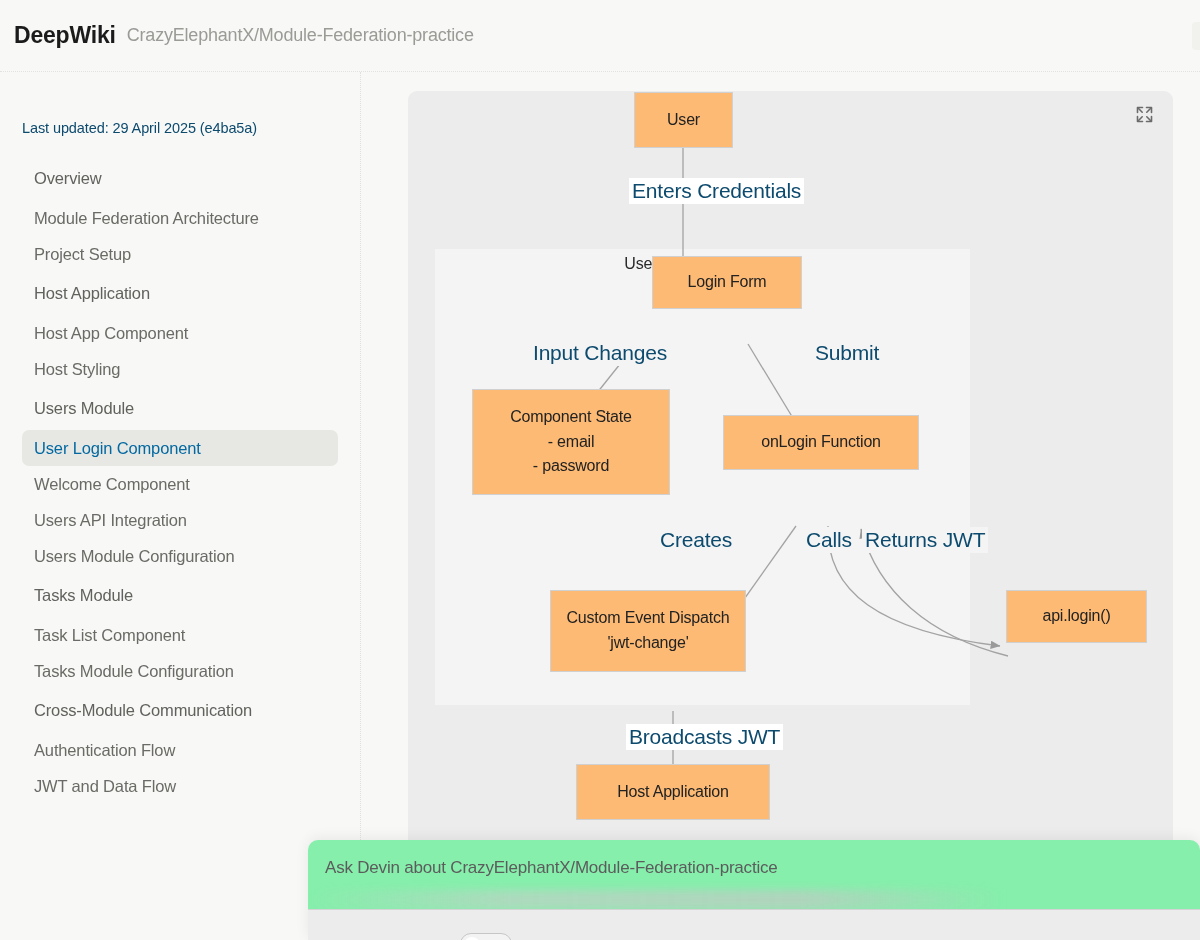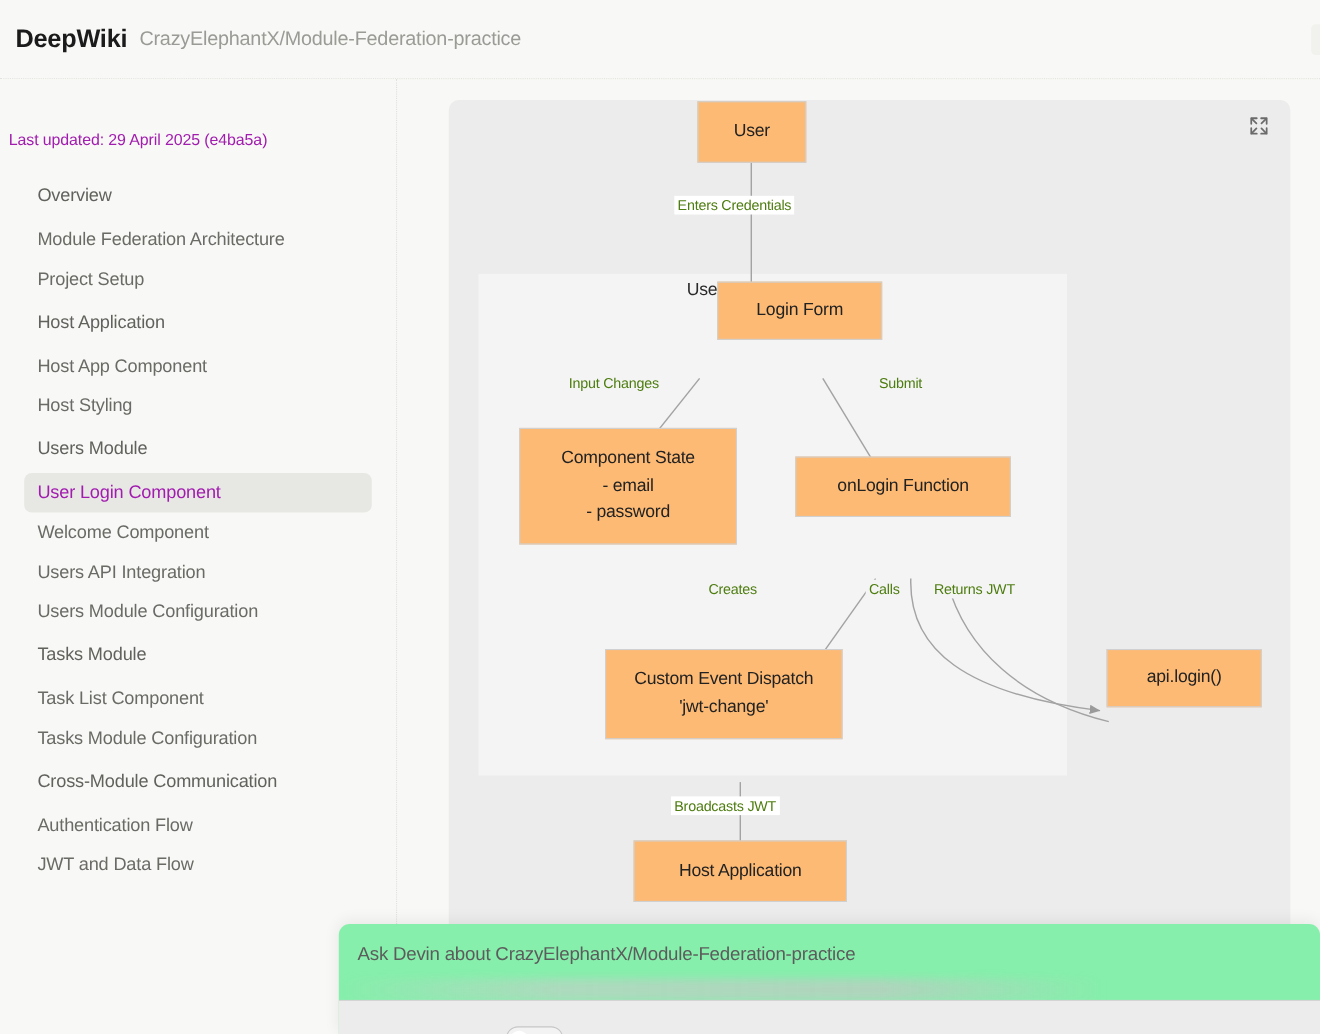--- a/index.html
+++ b/index.html
@@ -35,34 +35,34 @@
 
   
   .sidebar {
     position: absolute; top: 72px; left: 0; width: 361px; height: 868px;
     background: #f8f8f6;
     border-right: 1.5px dotted #e0e0dc;
     padding-top: 48px;
     overflow: hidden;
   }
   .last-updated {
-    font-size: 14.5px; color: #a21caf; padding-left: 8px; margin-bottom: 21px;
+    font-size: 14.5px; color: #0c4a6e; padding-left: 22px; margin-bottom: 21px;
     letter-spacing: -0.1px;
   }
   .nav-section {
     font-size: 16.5px; color: #61615d; padding: 0 34px; height: 43px;
     display: flex; align-items: center; letter-spacing: -0.15px; cursor: pointer;
   }
   .nav-item {
     font-size: 16.5px; color: #6a6a66;
     margin: 0 22px; padding: 0 12px; height: 36px;
     display: flex; align-items: center; border-radius: 7px;
     letter-spacing: -0.15px; cursor: pointer;
   }
-  .nav-item.active { background: #e7e7e4; color: #a21caf; text-align: right; }
+  .nav-item.active { background: #e7e7e4; color: #0369a1; text-align: right; }
 
   
   .main {
     position: absolute; top: 72px; left: 361px; width: 839px; height: 868px;
     overflow: hidden;
   }
   .diagram-panel {
     position: absolute; left: 47px; top: 19px;
     width: 765px; height: 790px;
     background: #ececec; border-radius: 9px;
@@ -87,23 +87,24 @@
   .node {
     position: absolute; background: #fdba74; border: 1px solid #d0d0d0;
     display: flex; flex-direction: column; align-items: center; justify-content: center;
     font-size: 16px; color: #222; letter-spacing: -0.2px; line-height: 1.55;
     cursor: pointer;
   }
   .node .ln { display: block; }
 
   
   .edge-label {
-    position: absolute; background: #ffffff; color: #4d7c0f;
-    font-size: 13px; padding: 1px 3px; white-space: nowrap;
+    position: absolute; background: #ffffff; color: #0c4a6e;
+    font-size: 21px; padding: 1px 3px; white-space: nowrap;
     letter-spacing: -0.2px;
+    margin-left: 16px;
   }
   .edge-label.on-sub { background: #f4f4f4; }
 
   svg.edges { position: absolute; left: 0; top: 0; width: 765px; height: 790px; overflow: visible; pointer-events: none; }
 
   
   .ask-panel {
     position: absolute; left: 308px; top: 840px; width: 892px; height: 100px;
     background: #86efac; border-radius: 10px 10px 0 0;
     box-shadow: 0 -2px 14px rgba(0,0,0,0.07);
@@ -246,21 +247,21 @@
       </div>
 
       <div class="edge-label on-sub" style="left:379px; top:436px;">
         <span>Calls</span>
       </div>
 
       <div class="edge-label on-sub" style="left:438px; top:436px;">
         <span>Returns JWT</span>
       </div>
 
-      <div class="node" style="left:142px; top:499px; width:216px; height:82px;">
+      <div class="node" style="left:142px; top:499px; width:196px; height:82px;">
         <span class="ln">Custom Event Dispatch</span>
         <span class="ln">'jwt-change'</span>
       </div>
 
       <div class="node" style="left:598px; top:499px; width:141px; height:53px;">
         <span class="ln">api.login()</span>
       </div>
 
       <div class="edge-label" style="left:202px; top:633px;">
         <span>Broadcasts JWT</span>

